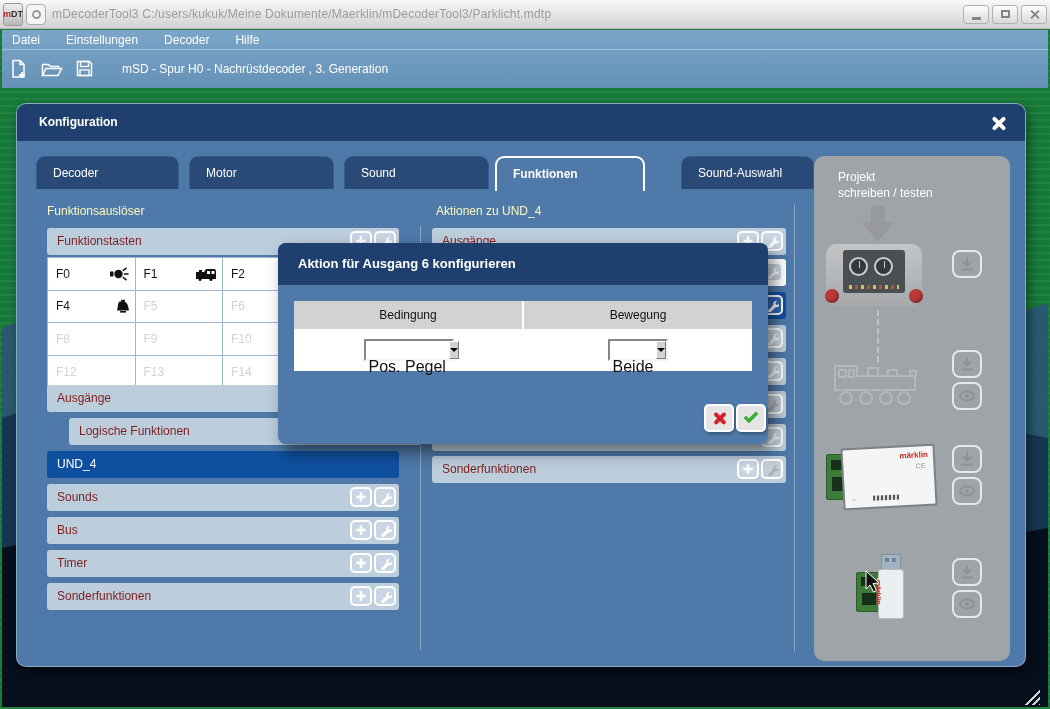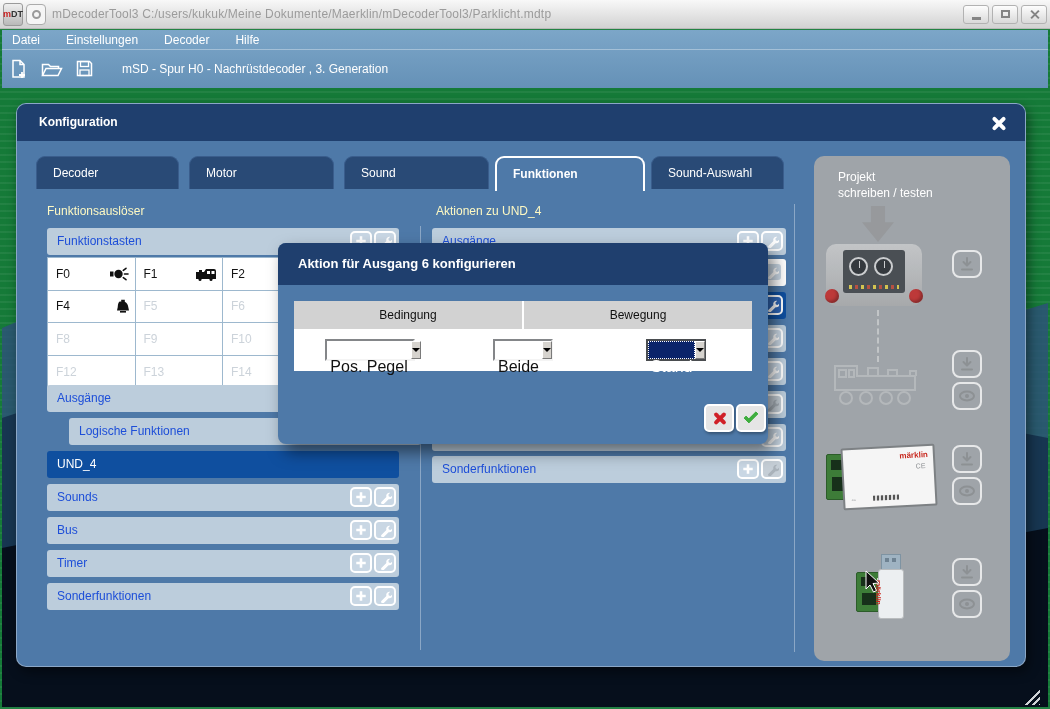--- a/index.html
+++ b/index.html
@@ -57,21 +57,21 @@
   .konfig-close::before { transform:rotate(45deg);} .konfig-close::after { transform:rotate(-45deg);}
 
   .tab { position:absolute; top:52px; height:33px; background:#294a76; border:1px solid #3a5d8c;
     border-bottom:none; border-radius:9px 9px 0 0; color:#fff; font-size:12px;
     padding:9px 0 0 16px; }
   .tab.active { background:#4e79a8; border:2px solid #fff; border-bottom:none; font-weight:bold; height:35px; z-index:2; }
 
   .panel-label { position:absolute; color:#fef9c3; font-size:12px; }
 
   .sec { position:absolute; width:352px; height:27px; background:#bccddc; border-radius:3px;
-    color:#1d4ed8; font-size:12px; line-height:27px; padding-left:10px; }
+    color:#7f1d1d; font-size:12px; line-height:27px; padding-left:10px; }
   .sec.selected { background:#0f4f9f; color:#fff; }
   .row-white { background:#fff; }
 
   .mini { position:absolute; top:3px; width:22px; height:20px; border:2px solid #fff; border-radius:5px;
     background:#c9d7e4; color:#fff; display:flex; align-items:center; justify-content:center; }
   .mini svg { fill:currentColor; }
   .mini.pos-plus { right:27px; } .mini.pos-wr { right:3px; }
   .mini.sel { background:#2f66b5; }
   .mini.dis { color:#a9b2ba; background:#c5ced6; }
 
@@ -227,21 +227,21 @@
   <div class="konfig">
     <div class="konfig-header">
       <span class="konfig-title">Konfiguration</span>
       <div class="konfig-close"></div>
     </div>
 
     <div class="tab" style="left:19px;width:143px;">Decoder</div>
     <div class="tab" style="left:172px;width:145px;">Motor</div>
     <div class="tab" style="left:327px;width:145px;">Sound</div>
     <div class="tab active" style="left:478px;width:150px;">Funktionen</div>
-    <div class="tab" style="left:634px;width:133px;">Sound-Auswahl</div>
+    <div class="tab" style="left:664px;width:133px;">Sound-Auswahl</div>
 
     <div class="panel-label" style="left:30px;top:100px;">Funktionsauslöser</div>
 
     <div class="sec" style="left:30px;top:124px;">
       <span>Funktionstasten</span>
       <div class="mini pos-plus">
           <svg width="12" height="12" viewBox="0 0 14 14">
             <path d="M5.5 1.5h3v4h4v3h-4v4h-3v-4h-4v-3h4z"></path>
           </svg>
         </div>
@@ -608,28 +608,20 @@
           </div>
         </div>
         <div class="mtd">
           <div class="combo" style="width:60px;">
             <span class="val">Beide</span>
             <span class="drop">
                 <i></i>
               </span>
           </div>
         </div>
-        <div class="mtd">
-          <div class="combo focus" style="width:60px;">
-            <span class="val sel">Stand</span>
-            <span class="drop">
-                <i></i>
-              </span>
-          </div>
-        </div>
       </div>
     </div>
     <div class="dlg-btn btn-cancel">
         <span class="x-glyph"></span>
       </div>
     <div class="dlg-btn btn-ok">
         <span class="check-glyph"></span>
       </div>
   </div>
 

